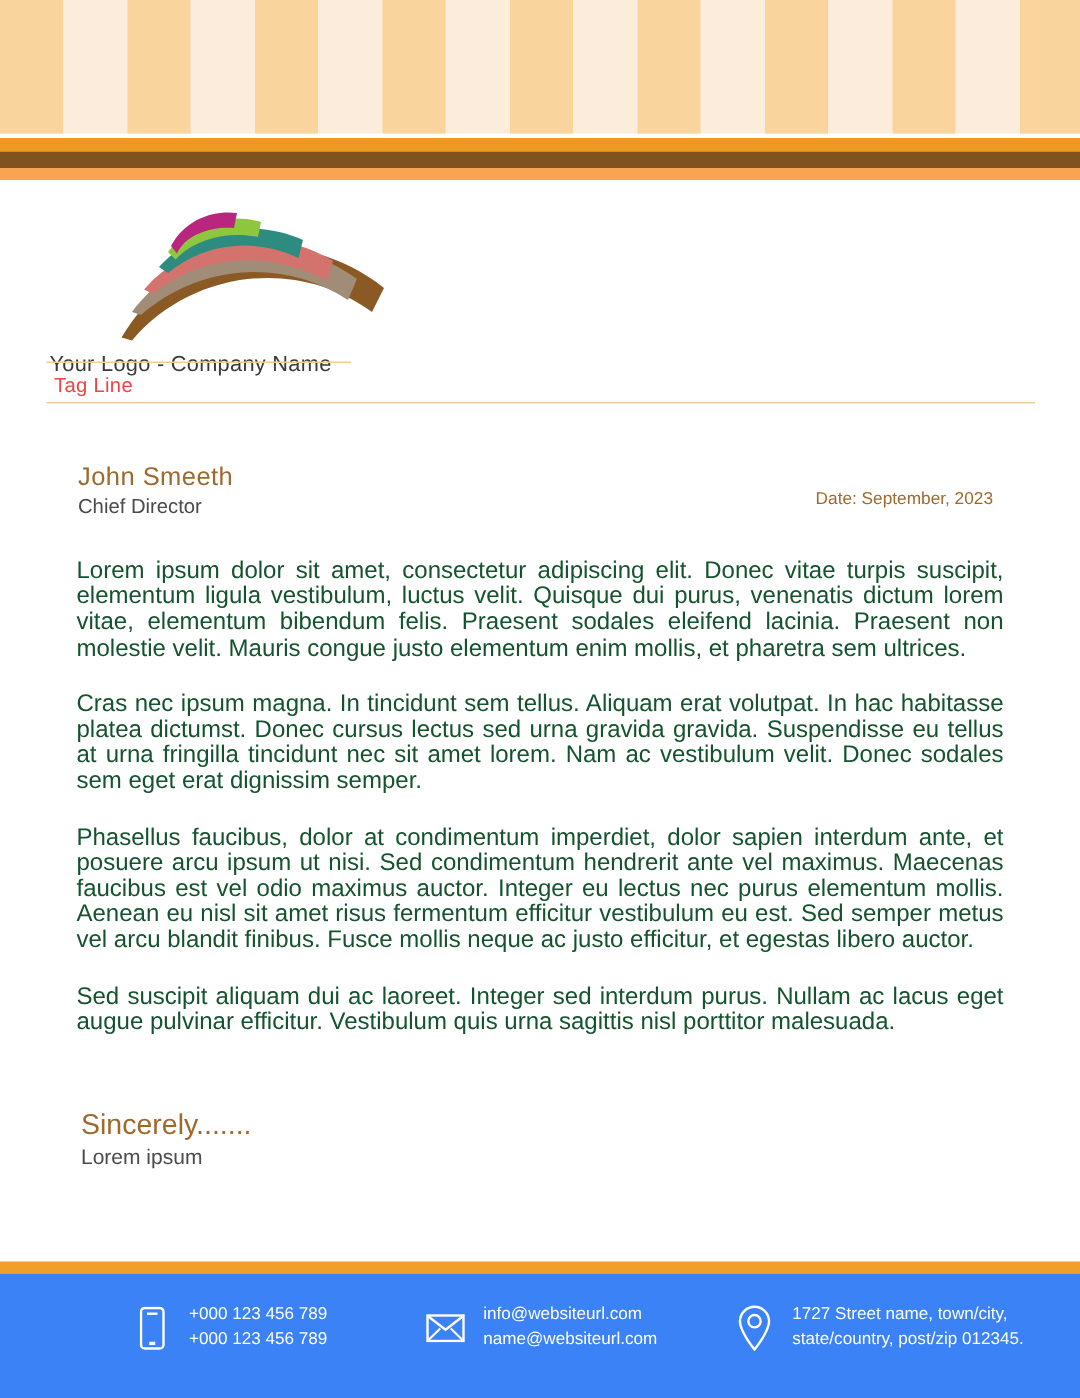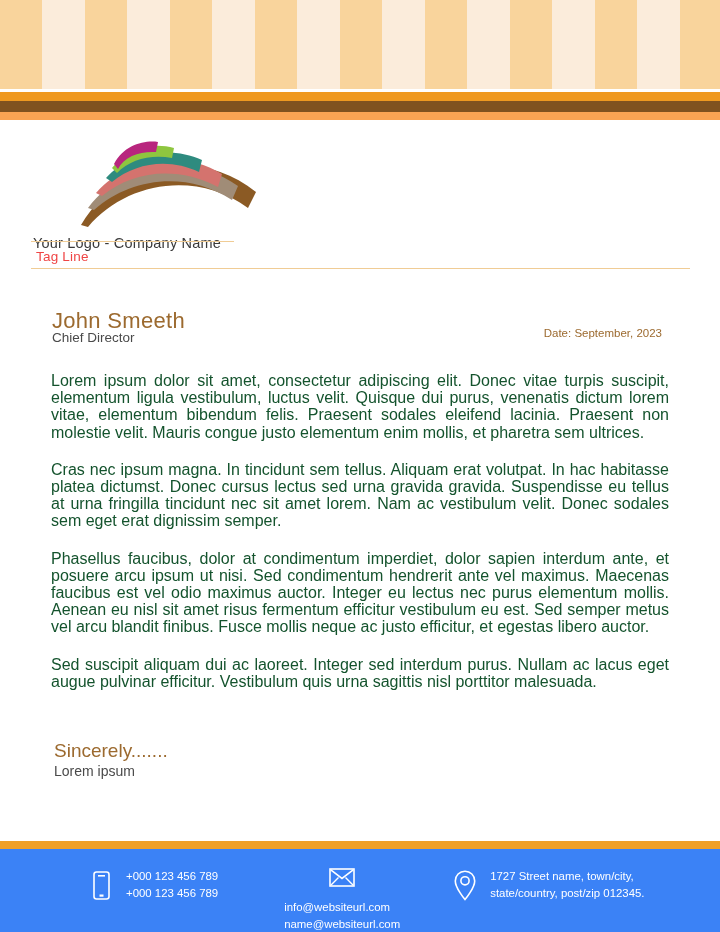--- a/index.html
+++ b/index.html
@@ -83,21 +83,21 @@
     position: absolute;
     top: 268px; left: 31px;
     width: 659px; height: 1px;
     background: #f0cc95;
   }
 
   
   .sender-name {
     position: absolute;
     top: 308px; left: 52px;
-    font-size: 22px;
+    font-size: 17px;
     color: #9c6a2f;
     letter-spacing: 0.3px;
   }
   .sender-title {
     position: absolute;
     top: 330px; left: 52px;
     font-size: 13.5px;
     color: #4a4a4a;
   }
   .date-line {
@@ -155,21 +155,21 @@
     width: 720px;
     display: flex;
     align-items: flex-start;
   }
   .fcol {
     display: flex;
     align-items: center;
     gap: 12px;
   }
   .fcol.phone  { margin-left: 88px; }
-  .fcol.email  { margin-left: 66px; flex-direction: column; }
+  .fcol.email  { margin-left: 66px; }
   .fcol.addr   { margin-left: 52px; }
   .ficon {
     flex: 0 0 auto;
     display: flex;
     align-items: center;
     justify-content: center;
     width: 26px;
   }
   .ftext {
     color: #ffffff;

